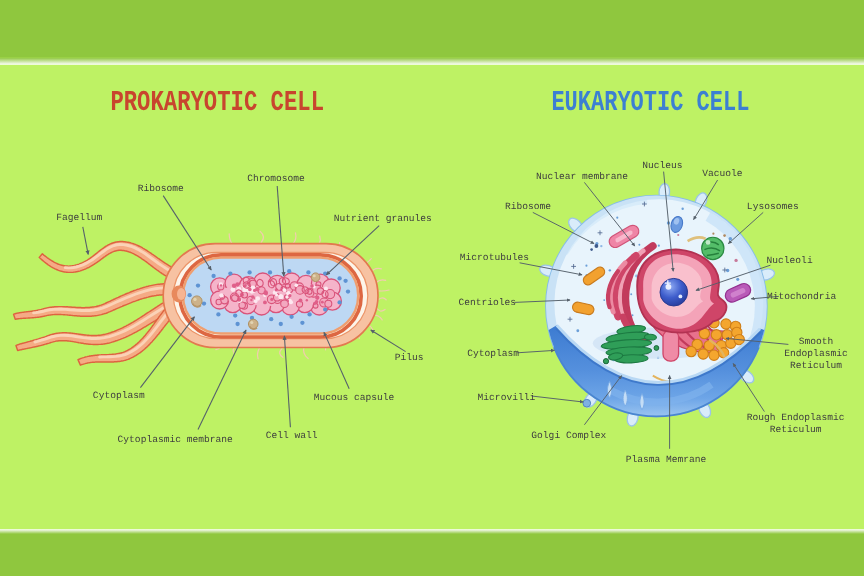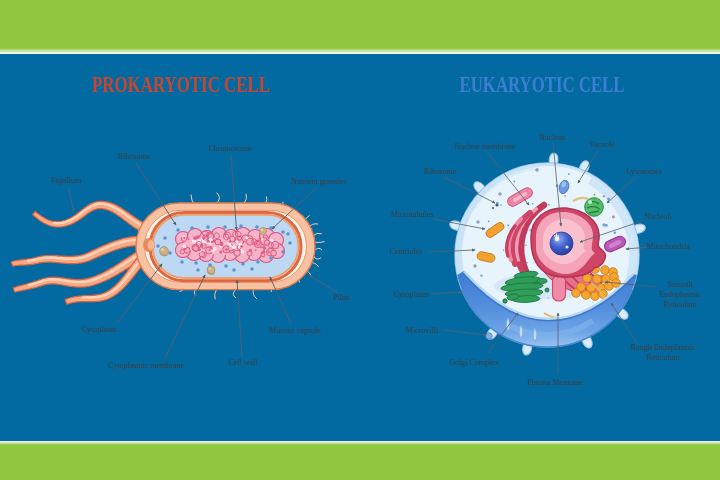--- a/index.html
+++ b/index.html
@@ -1,16 +1,16 @@
 <!DOCTYPE html>
 <html><head>
 <meta charset="utf-8">
 <style>
 html,body{margin:0;padding:0;background:#fff;}
-#stage{position:relative;width:720px;height:480px;overflow:hidden;background:#0369a1;font-family:Liberation Serif, serif;}
+#stage{position:relative;width:720px;height:480px;overflow:hidden;background:#bef264;font-family:Liberation Mono, monospace;}
 svg{position:absolute;left:0;top:0;}
 </style>
 </head>
 <body>
 <div id="stage">
 <svg width="720" height="480" viewBox="0 0 720 480">
 <defs>
 <linearGradient id="bowl" x1="0" y1="0" x2="0" y2="1">
  <stop offset="0" stop-color="#3c7bd1"></stop>
  <stop offset="0.5" stop-color="#5590dd"></stop>

